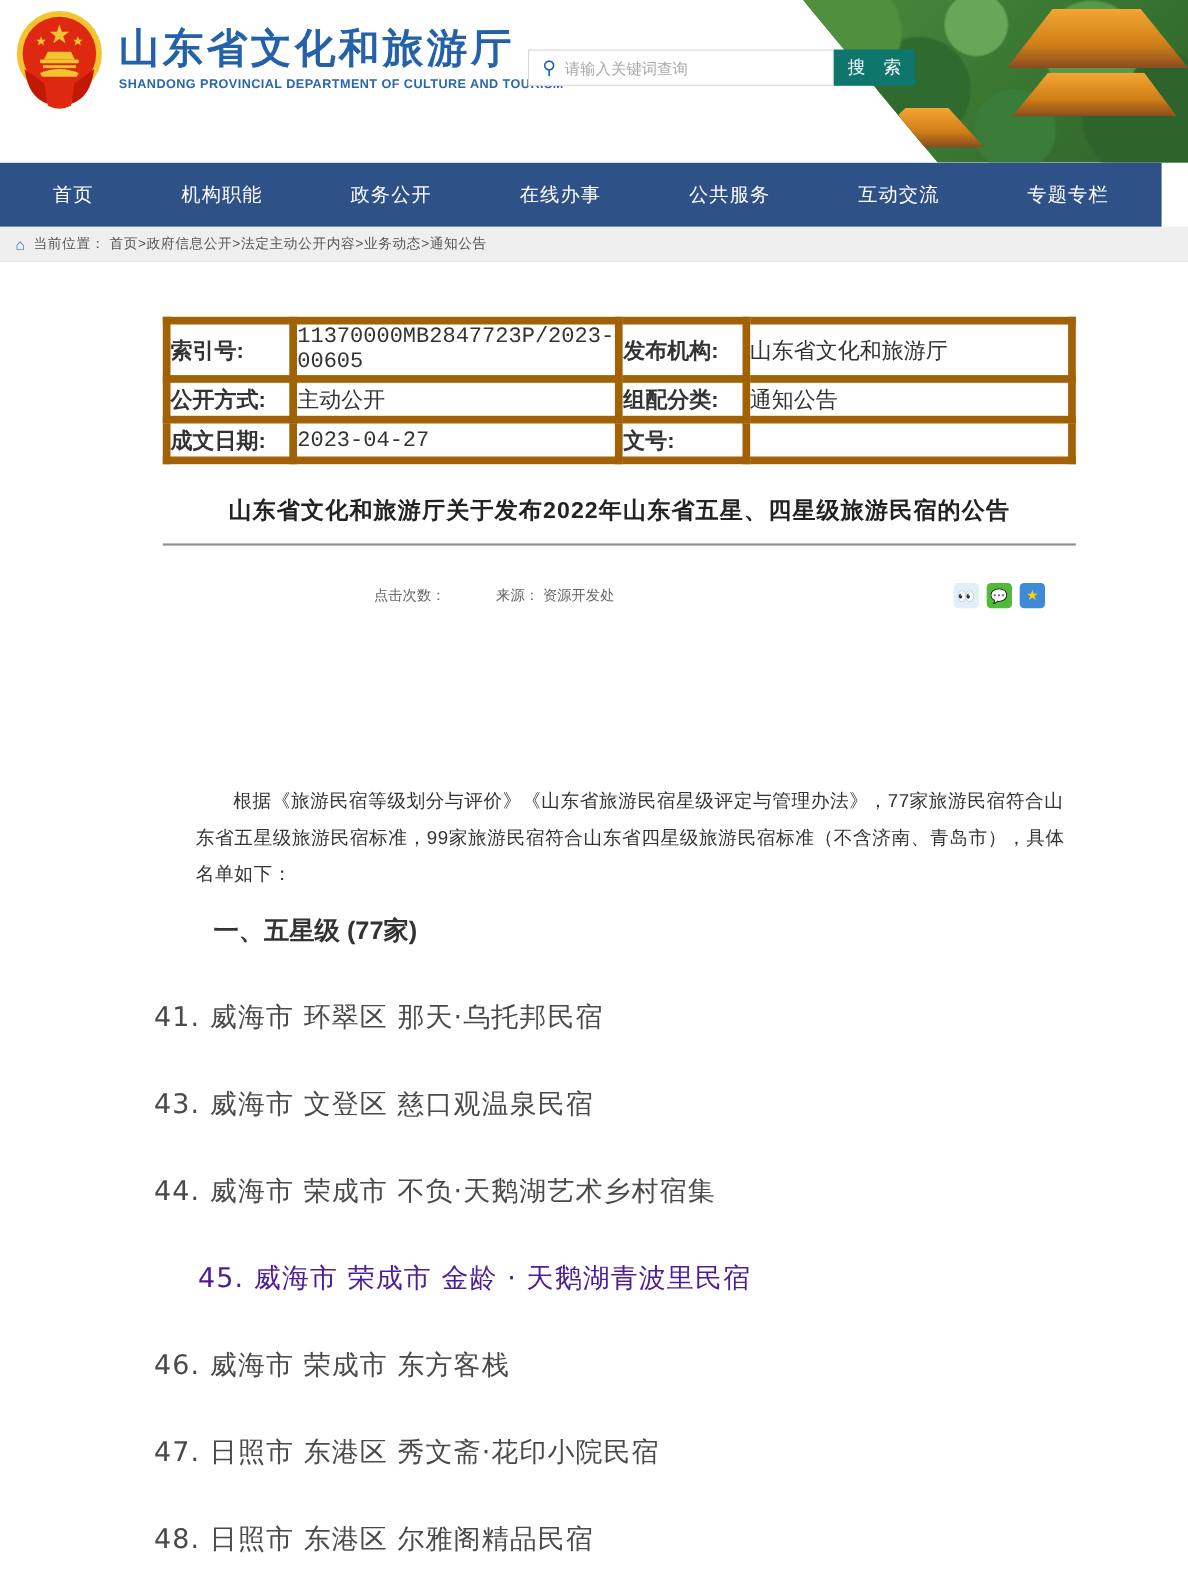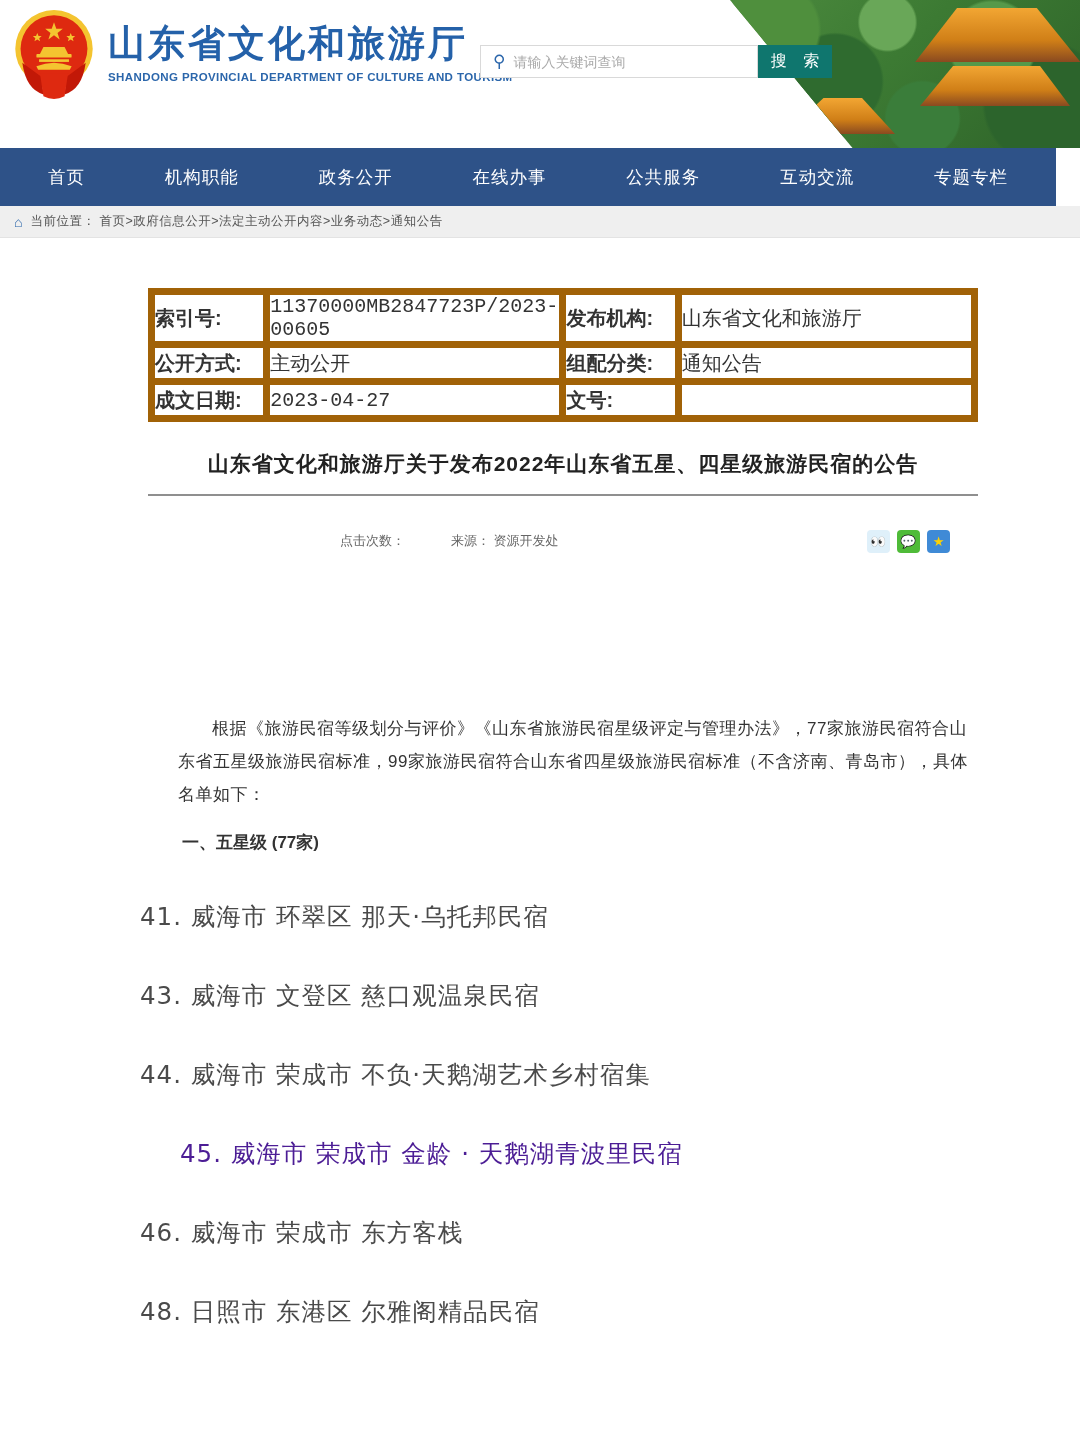--- a/index.html
+++ b/index.html
@@ -73,21 +73,21 @@
   .src { margin-left:46px; }
   .share { margin-left:auto; margin-right:28px; display:flex; gap:7px; }
   .share-ic { width:23px; height:23px; border-radius:4px; display:flex; align-items:center;
     justify-content:center; font-size:13px; cursor:pointer; }
   .ic-weibo { background:#dff0fa; color:#e6442e; font-weight:bold; }
   .ic-wechat { background:#4fbb38; color:#fff; }
   .ic-qzone { background:#3f8ad6; color:#ffd200; }
 
   .body-text { margin-top:158px; font-size:17px; color:#333; line-height:1.95;
     text-indent:2em; letter-spacing:0.5px;margin-left:30px; }
-  .section-head { margin-top:20px; font-size:17px; font-weight:bold; color:#333; text-indent:2em; }
+  .section-head { margin-top:20px; font-size:23px; font-weight:bold; color:#333; text-indent:2em; }
 
   .hotel-list { margin-top:46px; margin-left:-8px; }
   .hotel-item { font-size:24.5px; color:#4a4a4a; letter-spacing:1px; margin-bottom:46px;
     font-family:"DejaVu Sans","Liberation Sans",sans-serif; }
   .hotel-item.red { color:#4c1d95;margin-left:40px; }
 </style>
 </head>
 <body>
 
 <div class="header">
@@ -182,16 +182,17 @@
 
   <p class="body-text">根据《旅游民宿等级划分与评价》《山东省旅游民宿星级评定与管理办法》，77家旅游民宿符合山东省五星级旅游民宿标准，99家旅游民宿符合山东省四星级旅游民宿标准（不含济南、青岛市），具体名单如下：</p>
   <p class="section-head">一、五星级 (77家)</p>
 
   <div class="hotel-list">
     <div class="hotel-item"><span>41.</span> <span>威海市 环翠区 那天·乌托邦民宿</span></div>
     <div class="hotel-item"><span>43.</span> <span>威海市 文登区 慈口观温泉民宿</span></div>
     <div class="hotel-item"><span>44.</span> <span>威海市 荣成市 不负·天鹅湖艺术乡村宿集</span></div>
     <div class="hotel-item red"><span>45.</span> <span>威海市 荣成市 金龄 · 天鹅湖青波里民宿</span></div>
     <div class="hotel-item"><span>46.</span> <span>威海市 荣成市 东方客栈</span></div>
+    <div class="hotel-item"><span>47.</span> <span>日照市 东港区 秀文斋·花印小院民宿</span></div>
     <div class="hotel-item"><span>48.</span> <span>日照市 东港区 尔雅阁精品民宿</span></div>
   </div>
 
 </div>
 
 </body></html>

